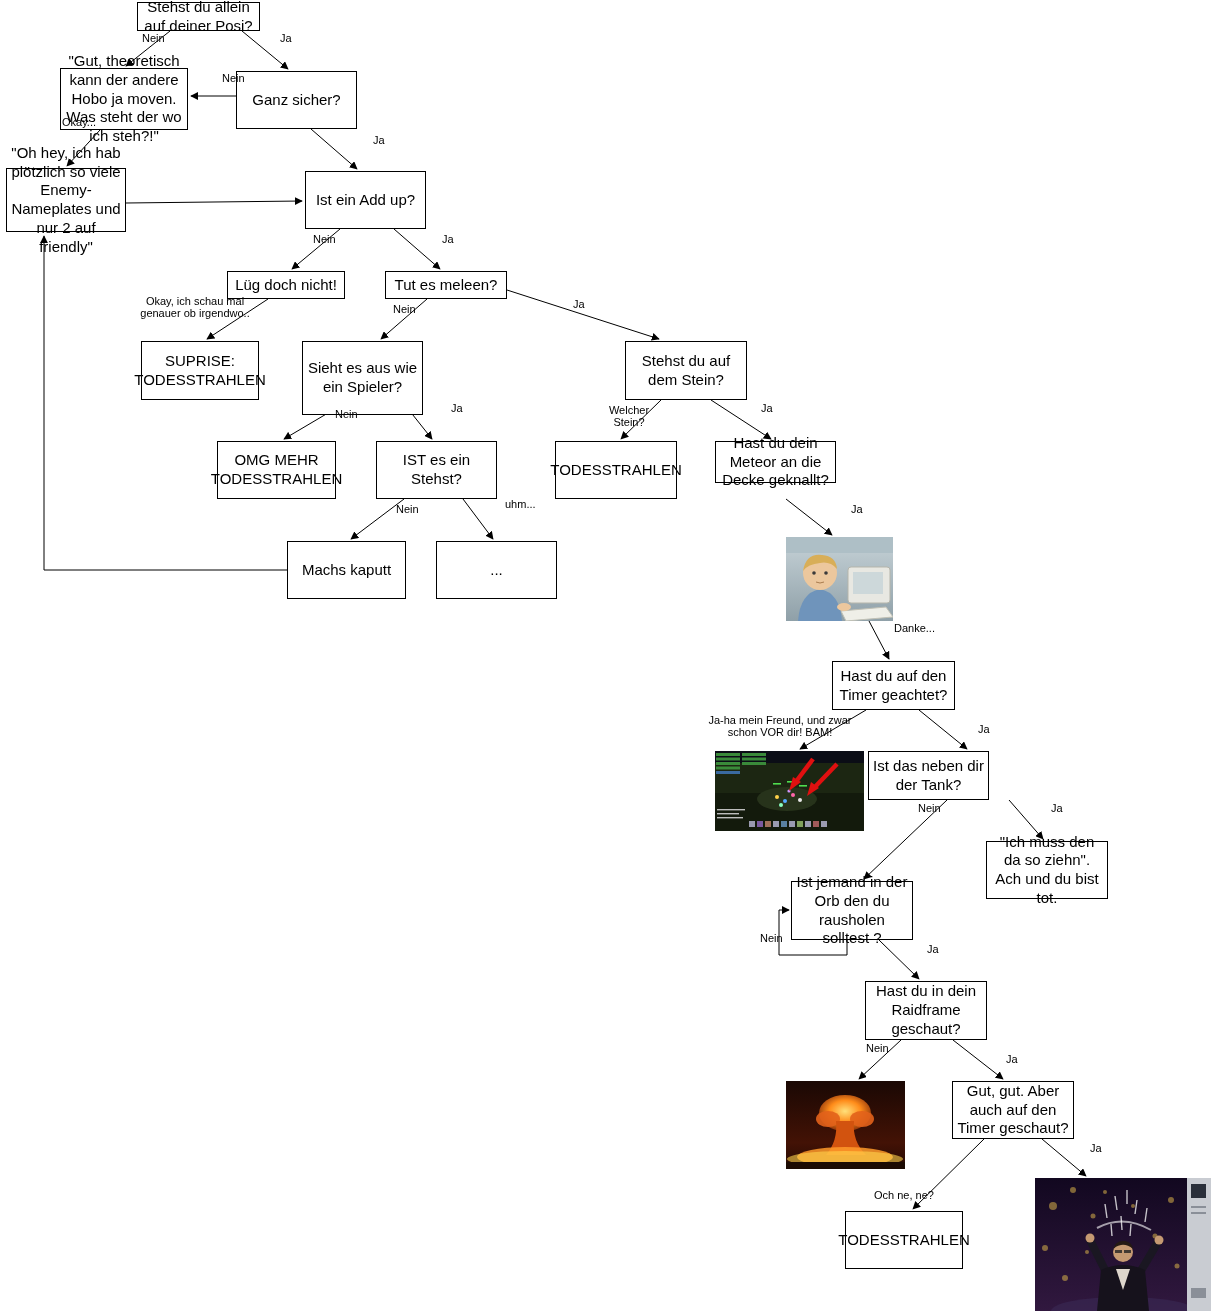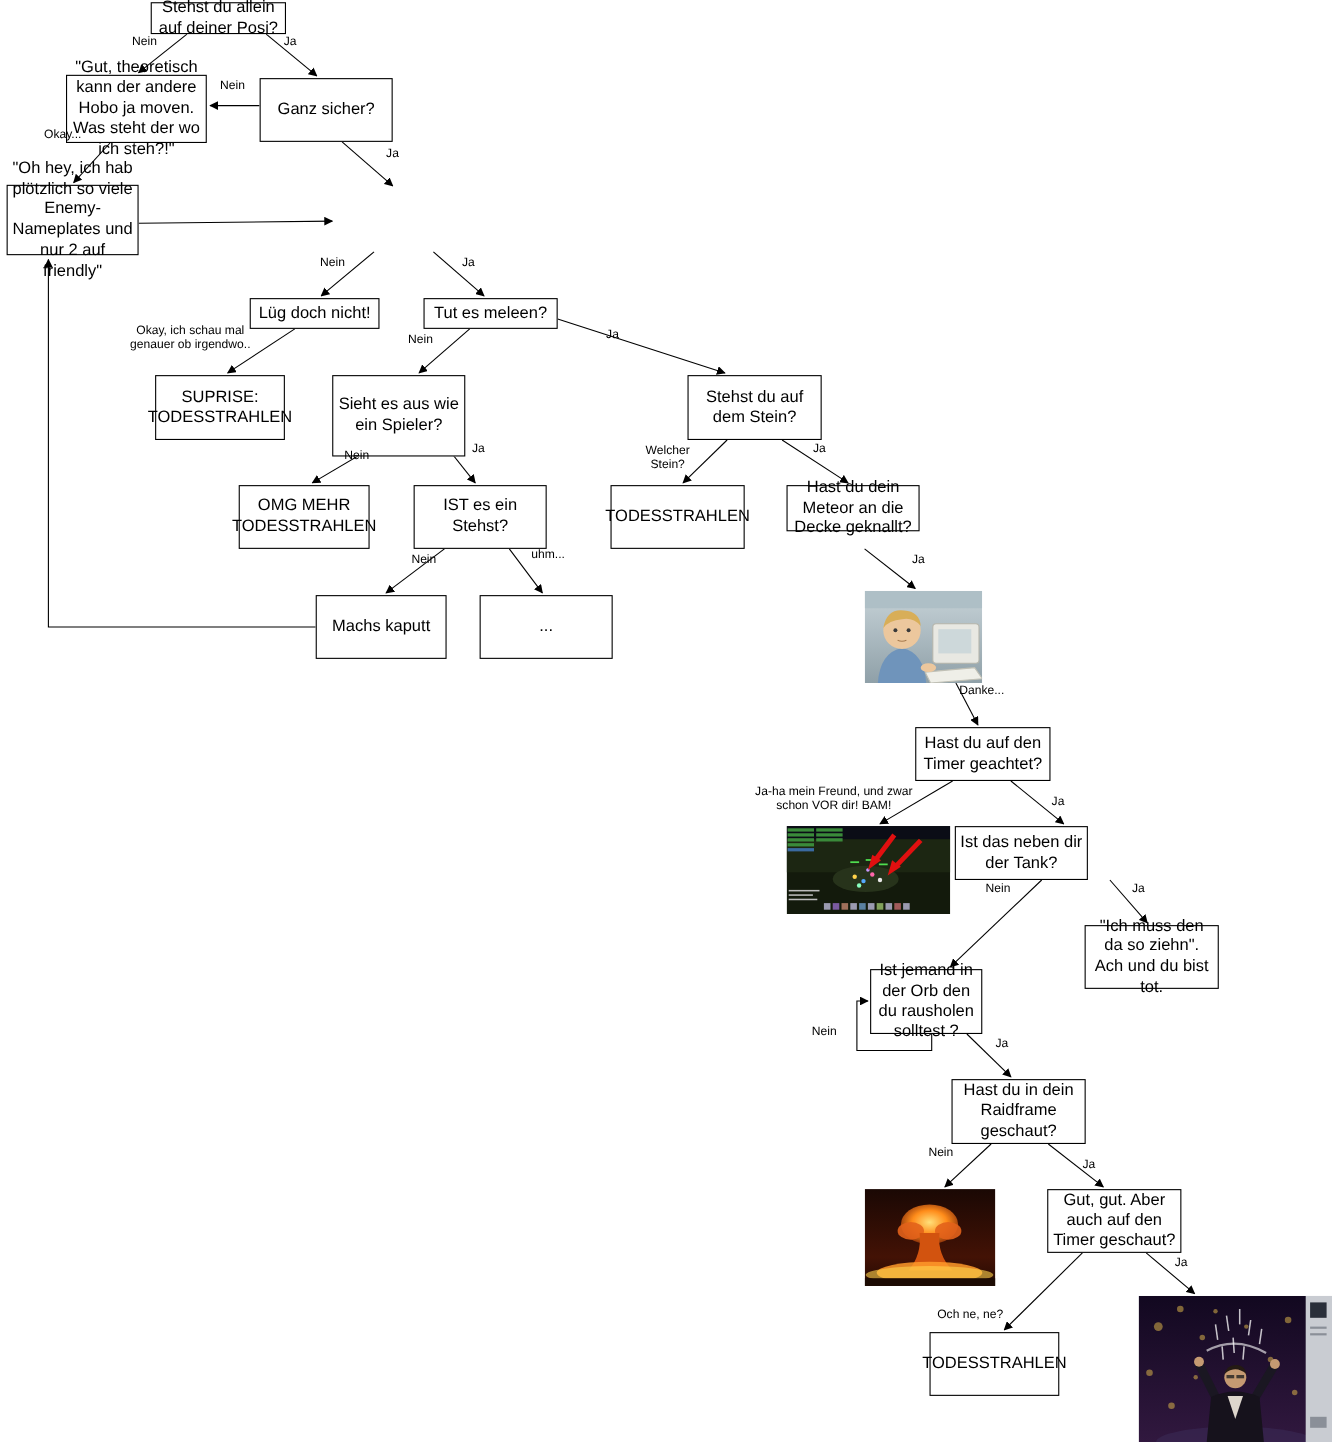--- a/index.html
+++ b/index.html
@@ -6,21 +6,21 @@
   html,body { background:#ffffff; }
   body { font-family:"Liberation Sans", sans-serif; color:#000; }
   #canvas { position:relative; width:1211px; height:1311px; background:#fff; overflow:hidden; }
   #edges { position:absolute; left:0; top:0; width:1211px; height:1311px; }
   #edges line, #edges polyline { stroke:#000; stroke-width:1; fill:none; }
   .node {
     position:absolute; background:#fff; border:1px solid #000;
     display:flex; align-items:center; justify-content:center;
     text-align:center; font-size:15px; line-height:1.25; padding:1px 3px;
   }
-  .elabel { position:absolute; font-size:11px; white-space:nowrap; }
+  .elabel { position:absolute; font-size:11px; white-space:nowrap;margin-left:22px; }
   .elabel.multi { white-space:normal; text-align:center; }
   .img { position:absolute; overflow:hidden; }
   .img svg { display:block; width:100%; height:100%; }
 </style>
 </head>
 <body>
 
 <div id="canvas">
 
   <svg id="edges" viewBox="0 0 1211 1311">
@@ -58,35 +58,36 @@
     <line x1="953" y1="1040" x2="1003" y2="1079" marker-end="url(#arrow)"></line>
     <line x1="984" y1="1139" x2="913" y2="1209" marker-end="url(#arrow)"></line>
     <line x1="1042" y1="1139" x2="1086" y2="1176" marker-end="url(#arrow)"></line>
     <polyline points="287,570 44,570 44,236" marker-end="url(#arrow)"></polyline>
   </svg>
 
   <div class="node" style="left:137px;top:2px;width:123px;height:29px">Stehst du allein auf deiner Posi?</div>
   <div class="node" style="left:60px;top:68px;width:128px;height:62px">"Gut, theoretisch kann der andere Hobo ja moven. Was steht der wo ich steh?!"</div>
   <div class="node" style="left:236px;top:71px;width:121px;height:58px">Ganz sicher?</div>
   <div class="node" style="left:6px;top:168px;width:120px;height:64px">"Oh hey, ich hab plötzlich so viele Enemy-Nameplates und nur 2 auf friendly"</div>
+  <div class="node" style="left:305px;top:171px;width:121px;height:58px">Ist ein Add up?</div>
   <div class="node" style="left:227px;top:271px;width:118px;height:28px">Lüg doch nicht!</div>
   <div class="node" style="left:385px;top:271px;width:122px;height:28px">Tut es meleen?</div>
   <div class="node" style="left:141px;top:341px;width:118px;height:59px">SUPRISE: TODESSTRAHLEN</div>
   <div class="node" style="left:302px;top:341px;width:121px;height:74px">Sieht es aus wie ein Spieler?</div>
   <div class="node" style="left:625px;top:341px;width:122px;height:59px">Stehst du auf dem Stein?</div>
   <div class="node" style="left:217px;top:441px;width:119px;height:58px">OMG MEHR TODESSTRAHLEN</div>
   <div class="node" style="left:376px;top:441px;width:121px;height:58px">IST es ein Stehst?</div>
   <div class="node" style="left:555px;top:441px;width:122px;height:58px">TODESSTRAHLEN</div>
   <div class="node" style="left:715px;top:441px;width:121px;height:42px">Hast du dein Meteor an die Decke geknallt?</div>
   <div class="node" style="left:287px;top:541px;width:119px;height:58px">Machs kaputt</div>
   <div class="node" style="left:436px;top:541px;width:121px;height:58px">...</div>
   <div class="node" style="left:832px;top:661px;width:123px;height:49px">Hast du auf den Timer geachtet?</div>
   <div class="node" style="left:868px;top:751px;width:121px;height:49px">Ist das neben dir der Tank?</div>
   <div class="node" style="left:986px;top:841px;width:122px;height:58px">"Ich muss den da so ziehn". Ach und du bist tot.</div>
-  <div class="node" style="left:791px;top:881px;width:102px;height:59px">Ist jemand in der Orb den du rausholen solltest ?</div>
+  <div class="node" style="left:791px;top:881px;width:122px;height:59px">Ist jemand in der Orb den du rausholen solltest ?</div>
   <div class="node" style="left:952px;top:1081px;width:122px;height:58px">Gut, gut. Aber auch auf den Timer geschaut?</div>
   <div class="node" style="left:865px;top:981px;width:122px;height:59px">Hast du in dein Raidframe geschaut?</div>
   <div class="node" style="left:845px;top:1211px;width:118px;height:58px">TODESSTRAHLEN</div>
 
   <div class="elabel" style="left:120px;top:32px">Nein</div>
   <div class="elabel" style="left:258px;top:32px">Ja</div>
   <div class="elabel" style="left:200px;top:72px">Nein</div>
   <div class="elabel" style="left:40px;top:116px">Okay...</div>
   <div class="elabel" style="left:351px;top:134px">Ja</div>
   <div class="elabel" style="left:291px;top:233px">Nein</div>

